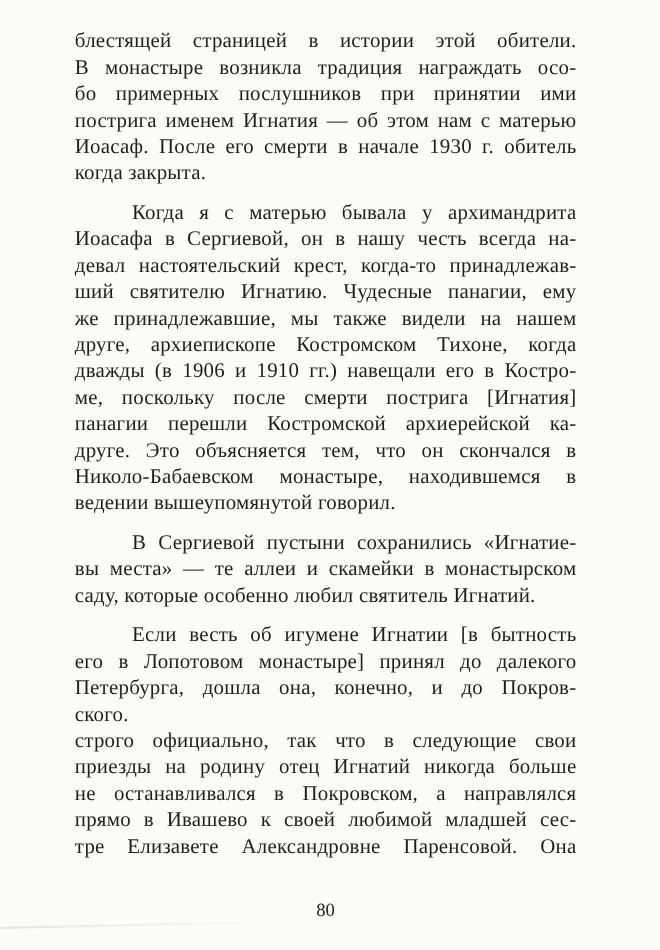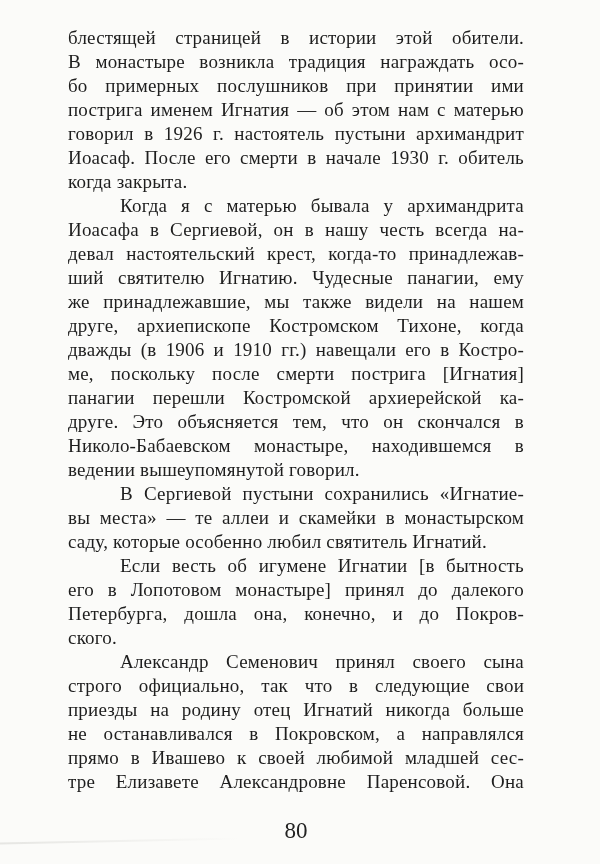--- a/index.html
+++ b/index.html
@@ -34,28 +34,29 @@
     height: 24px;
     text-align: justify;
     text-align-last: justify;
     overflow: visible;
   }
   .line.para-end {
     text-align-last: left;
   }
   .line.indent {
     text-indent: 52px;
+    margin-top: 12px;
   }
   .page-number {
     position: absolute;
     left: 68px;
     top: 818px;
     width: 456px;
     text-align: center;
-    font-size: 23px;
+    font-size: 17px;
     color: #222222;
   }
   
   .scan-smudge {
     position: absolute;
     left: 0;
     bottom: 22px;
     width: 240px;
     height: 2px;
     background: linear-gradient(90deg, rgba(190,190,185,0.35), rgba(190,190,185,0));
@@ -64,21 +65,20 @@
 </style>
 </head>
 <body>
 
 <div class="page" style="background: rgb(251, 251, 249);">
   <div class="text-block" id="text-block" style="color: rgb(30, 30, 30);">
       <div class="line">блестящей страницей в истории этой обители.</div>
       <div class="line">В монастыре возникла традиция награждать осо-</div>
       <div class="line">бо примерных послушников при принятии ими</div>
       <div class="line">пострига именем Игнатия — об этом нам с матерью</div>
-      <div class="line">говорил в 1926 г. настоятель пустыни архимандрит</div>
       <div class="line">Иоасаф. После его смерти в начале 1930 г. обитель</div>
       <div class="line para-end">когда закрыта.</div>
       <div class="line indent">Когда я с матерью бывала у архимандрита</div>
       <div class="line">Иоасафа в Сергиевой, он в нашу честь всегда на-</div>
       <div class="line">девал настоятельский крест, когда-то принадлежав-</div>
       <div class="line">ший святителю Игнатию. Чудесные панагии, ему</div>
       <div class="line">же принадлежавшие, мы также видели на нашем</div>
       <div class="line">друге, архиепископе Костромском Тихоне, когда</div>
       <div class="line">дважды (в 1906 и 1910 гг.) навещали его в Костро-</div>
       <div class="line">ме, поскольку после смерти пострига [Игнатия]</div>
@@ -86,21 +86,20 @@
       <div class="line">друге. Это объясняется тем, что он скончался в</div>
       <div class="line">Николо-Бабаевском монастыре, находившемся в</div>
       <div class="line para-end">ведении вышеупомянутой говорил.</div>
       <div class="line indent">В Сергиевой пустыни сохранились «Игнатие-</div>
       <div class="line">вы места» — те аллеи и скамейки в монастырском</div>
       <div class="line para-end">саду, которые особенно любил святитель Игнатий.</div>
       <div class="line indent">Если весть об игумене Игнатии [в бытность</div>
       <div class="line">его в Лопотовом монастыре] принял до далекого</div>
       <div class="line">Петербурга, дошла она, конечно, и до Покров-</div>
       <div class="line para-end">ского.</div>
-      <div class="line indent">Александр Семенович принял своего сына</div>
       <div class="line">строго официально, так что в следующие свои</div>
       <div class="line">приезды на родину отец Игнатий никогда больше</div>
       <div class="line">не останавливался в Покровском, а направлялся</div>
       <div class="line">прямо в Ивашево к своей любимой младшей сес-</div>
       <div class="line">тре Елизавете Александровне Паренсовой. Она</div>
     </div>
   <div class="page-number">80</div>
   <div class="scan-smudge"></div>
 </div>
 

